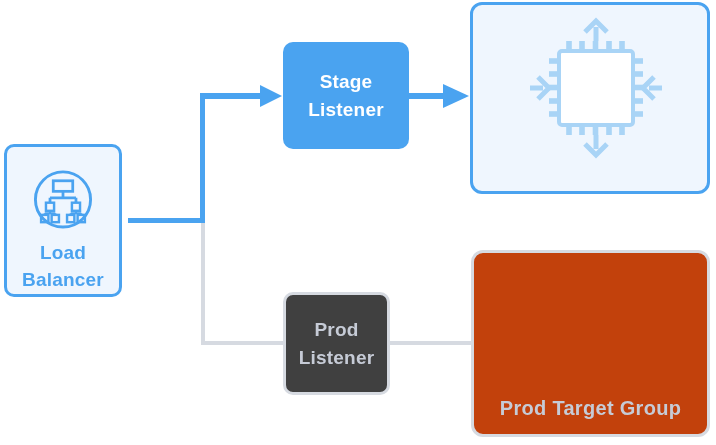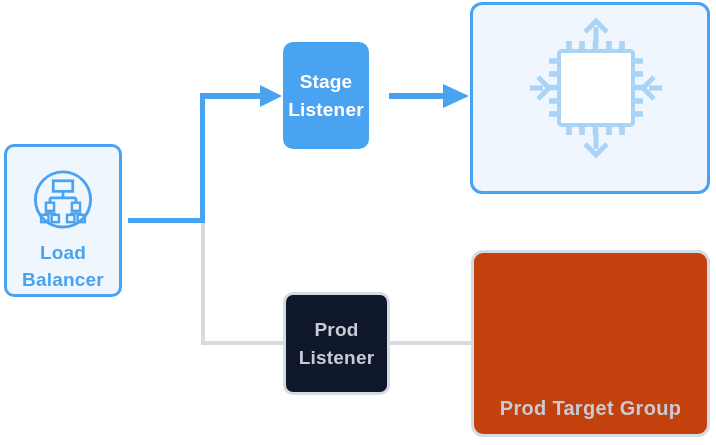--- a/index.html
+++ b/index.html
@@ -44,29 +44,29 @@
     left:4px;top:144px;width:118px;height:153px;
     background:var(--light-blue-fill,#EFF6FE);
     border:3px solid var(--primary-blue,#4AA3F0);
     justify-content:flex-start;
     padding-top:20px;
   }
   .lb-box .node-label{color:var(--primary-blue,#4AA3F0);margin-top:7px;width:100px;}
 
   
   .stage-listener-box{
-    left:283px;top:42px;width:86px;height:107px;
+    left:283px;top:42px;width:126px;height:107px;
     background:var(--primary-blue,#4AA3F0);
   }
   .stage-listener-box .node-label{color:#fff;width:90px;}
 
   
   .prod-listener-box{
     left:283px;top:292px;width:107px;height:103px;
-    background:#0f172a;
+    background:#404040;
     border:3px solid var(--inactive-gray-border,#D6DAE1);
   }
   .prod-listener-box .node-label{color:var(--inactive-gray-text,#C6CBD6);width:90px;}
 
   
   .stage-tg-box{
     left:470px;top:2px;width:240px;height:192px;
     background:var(--light-blue-fill,#EFF6FE);
     border:3px solid var(--primary-blue,#4AA3F0);
     border-radius:12px;

